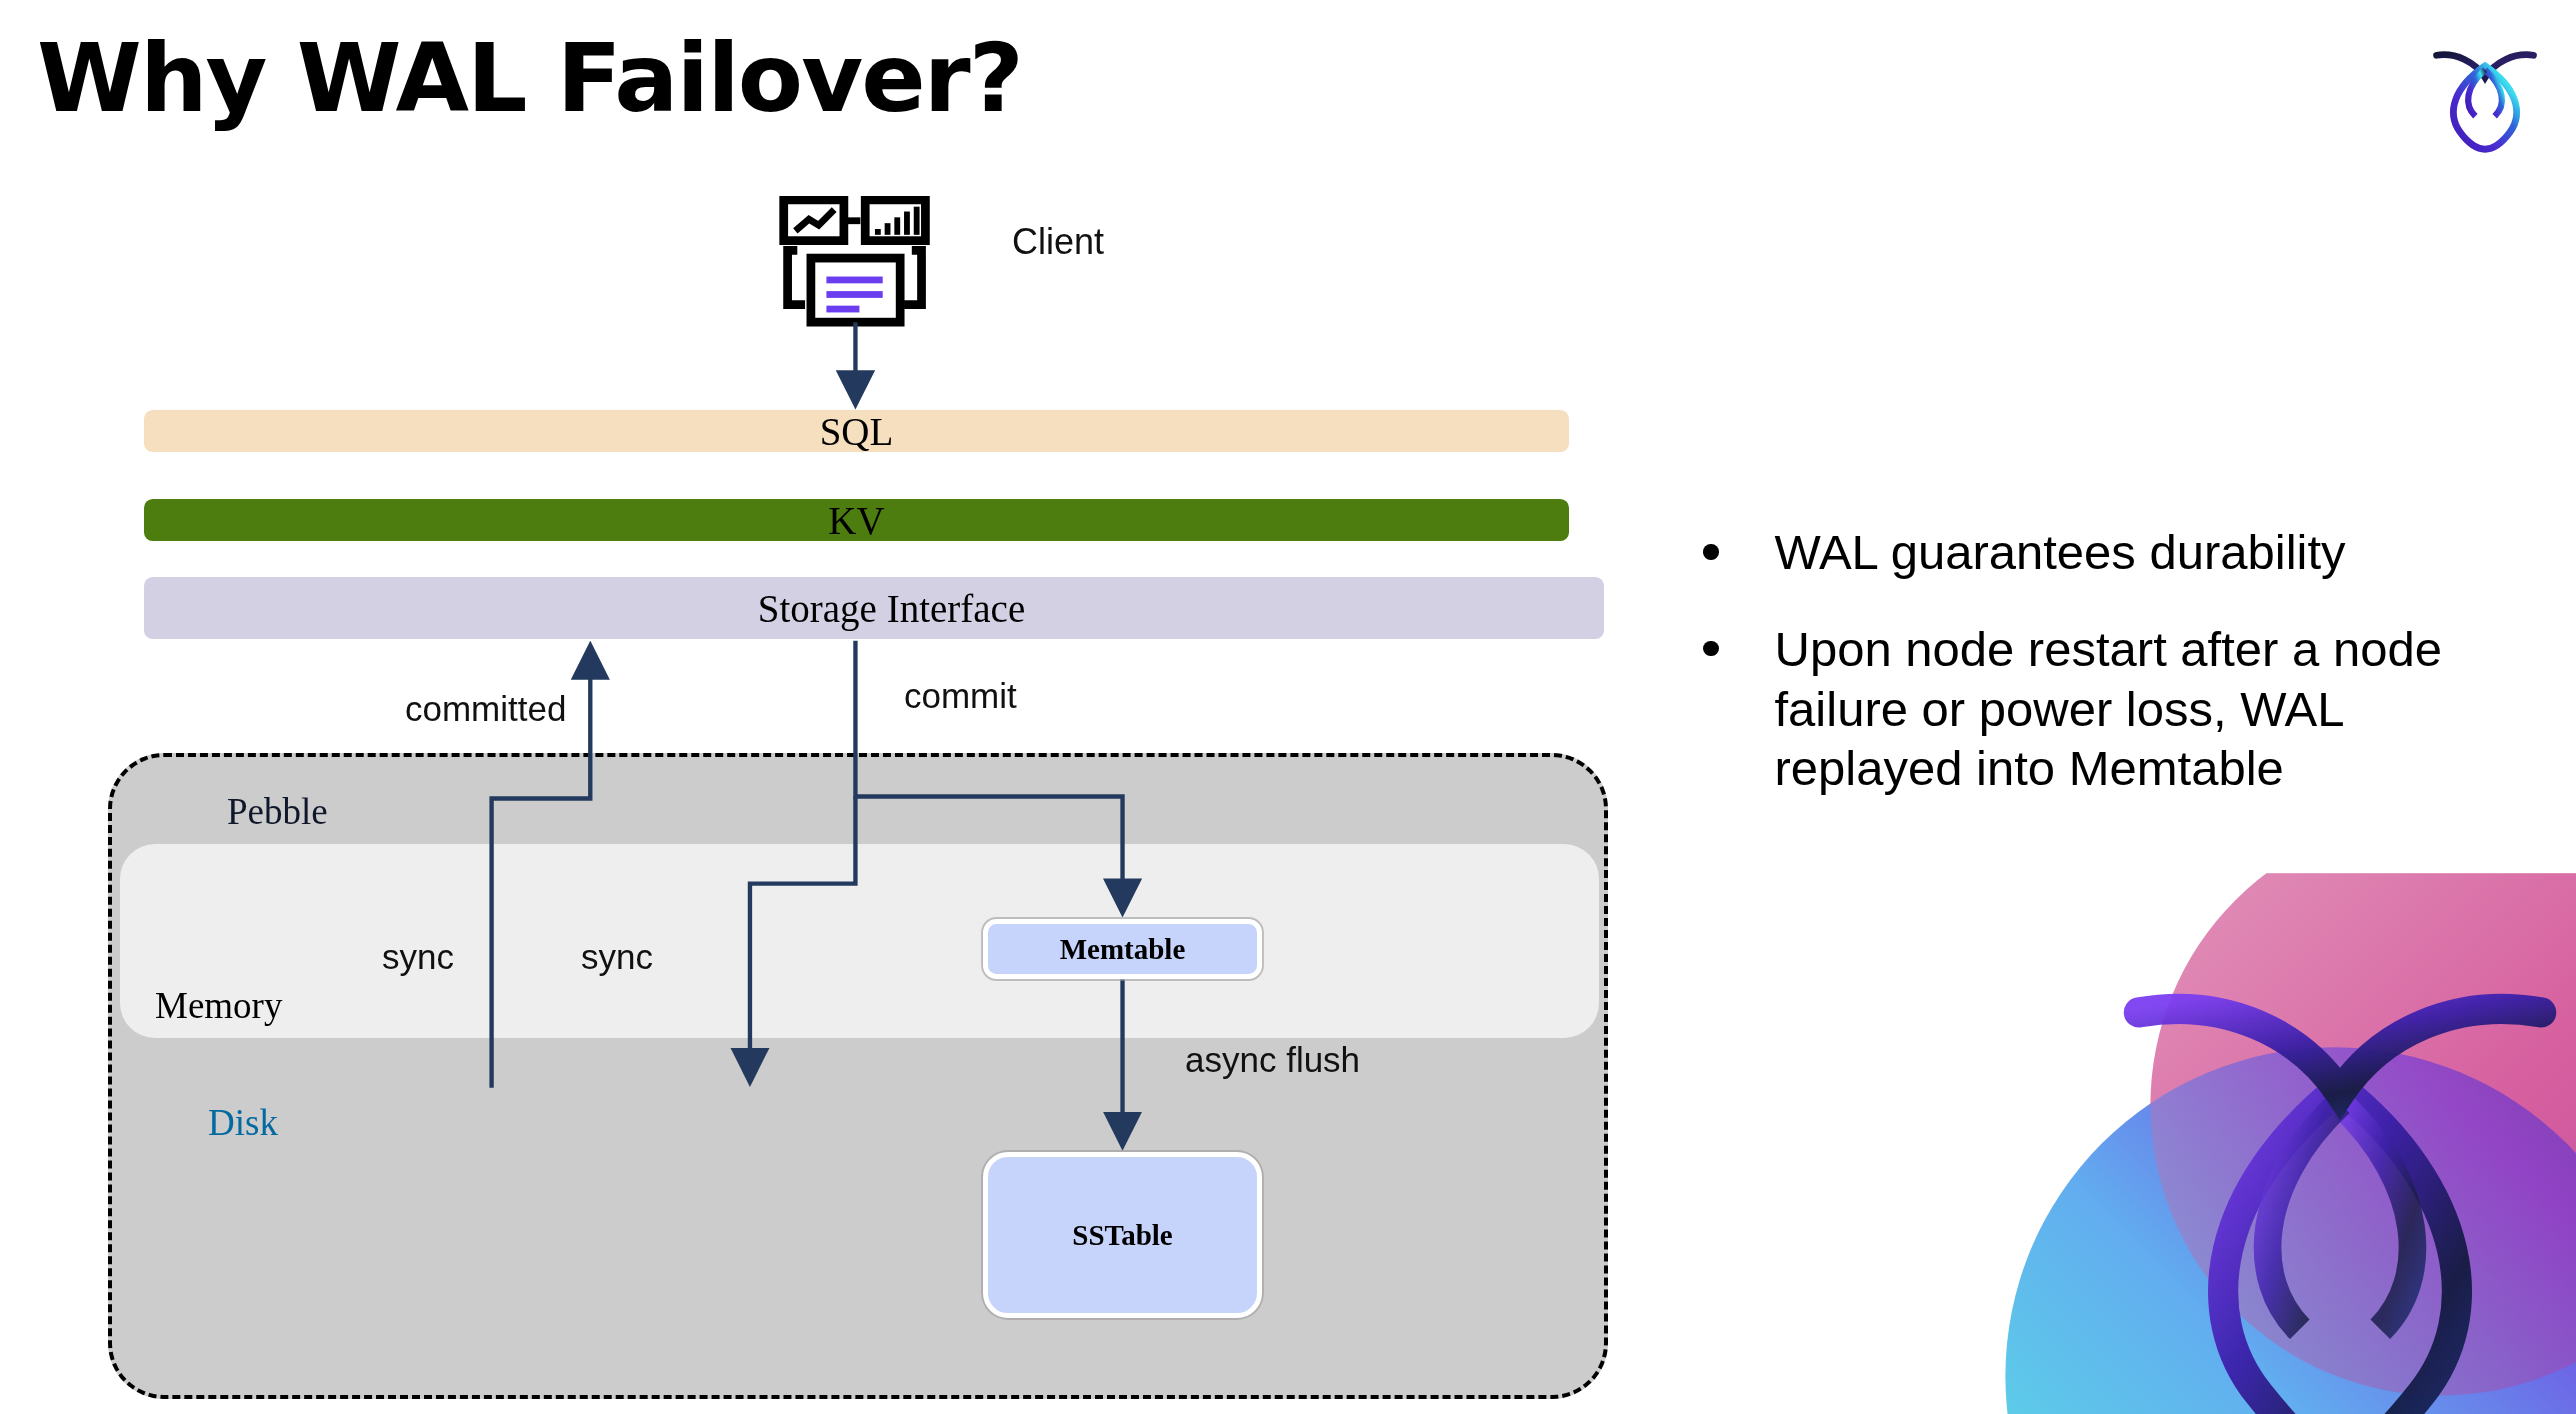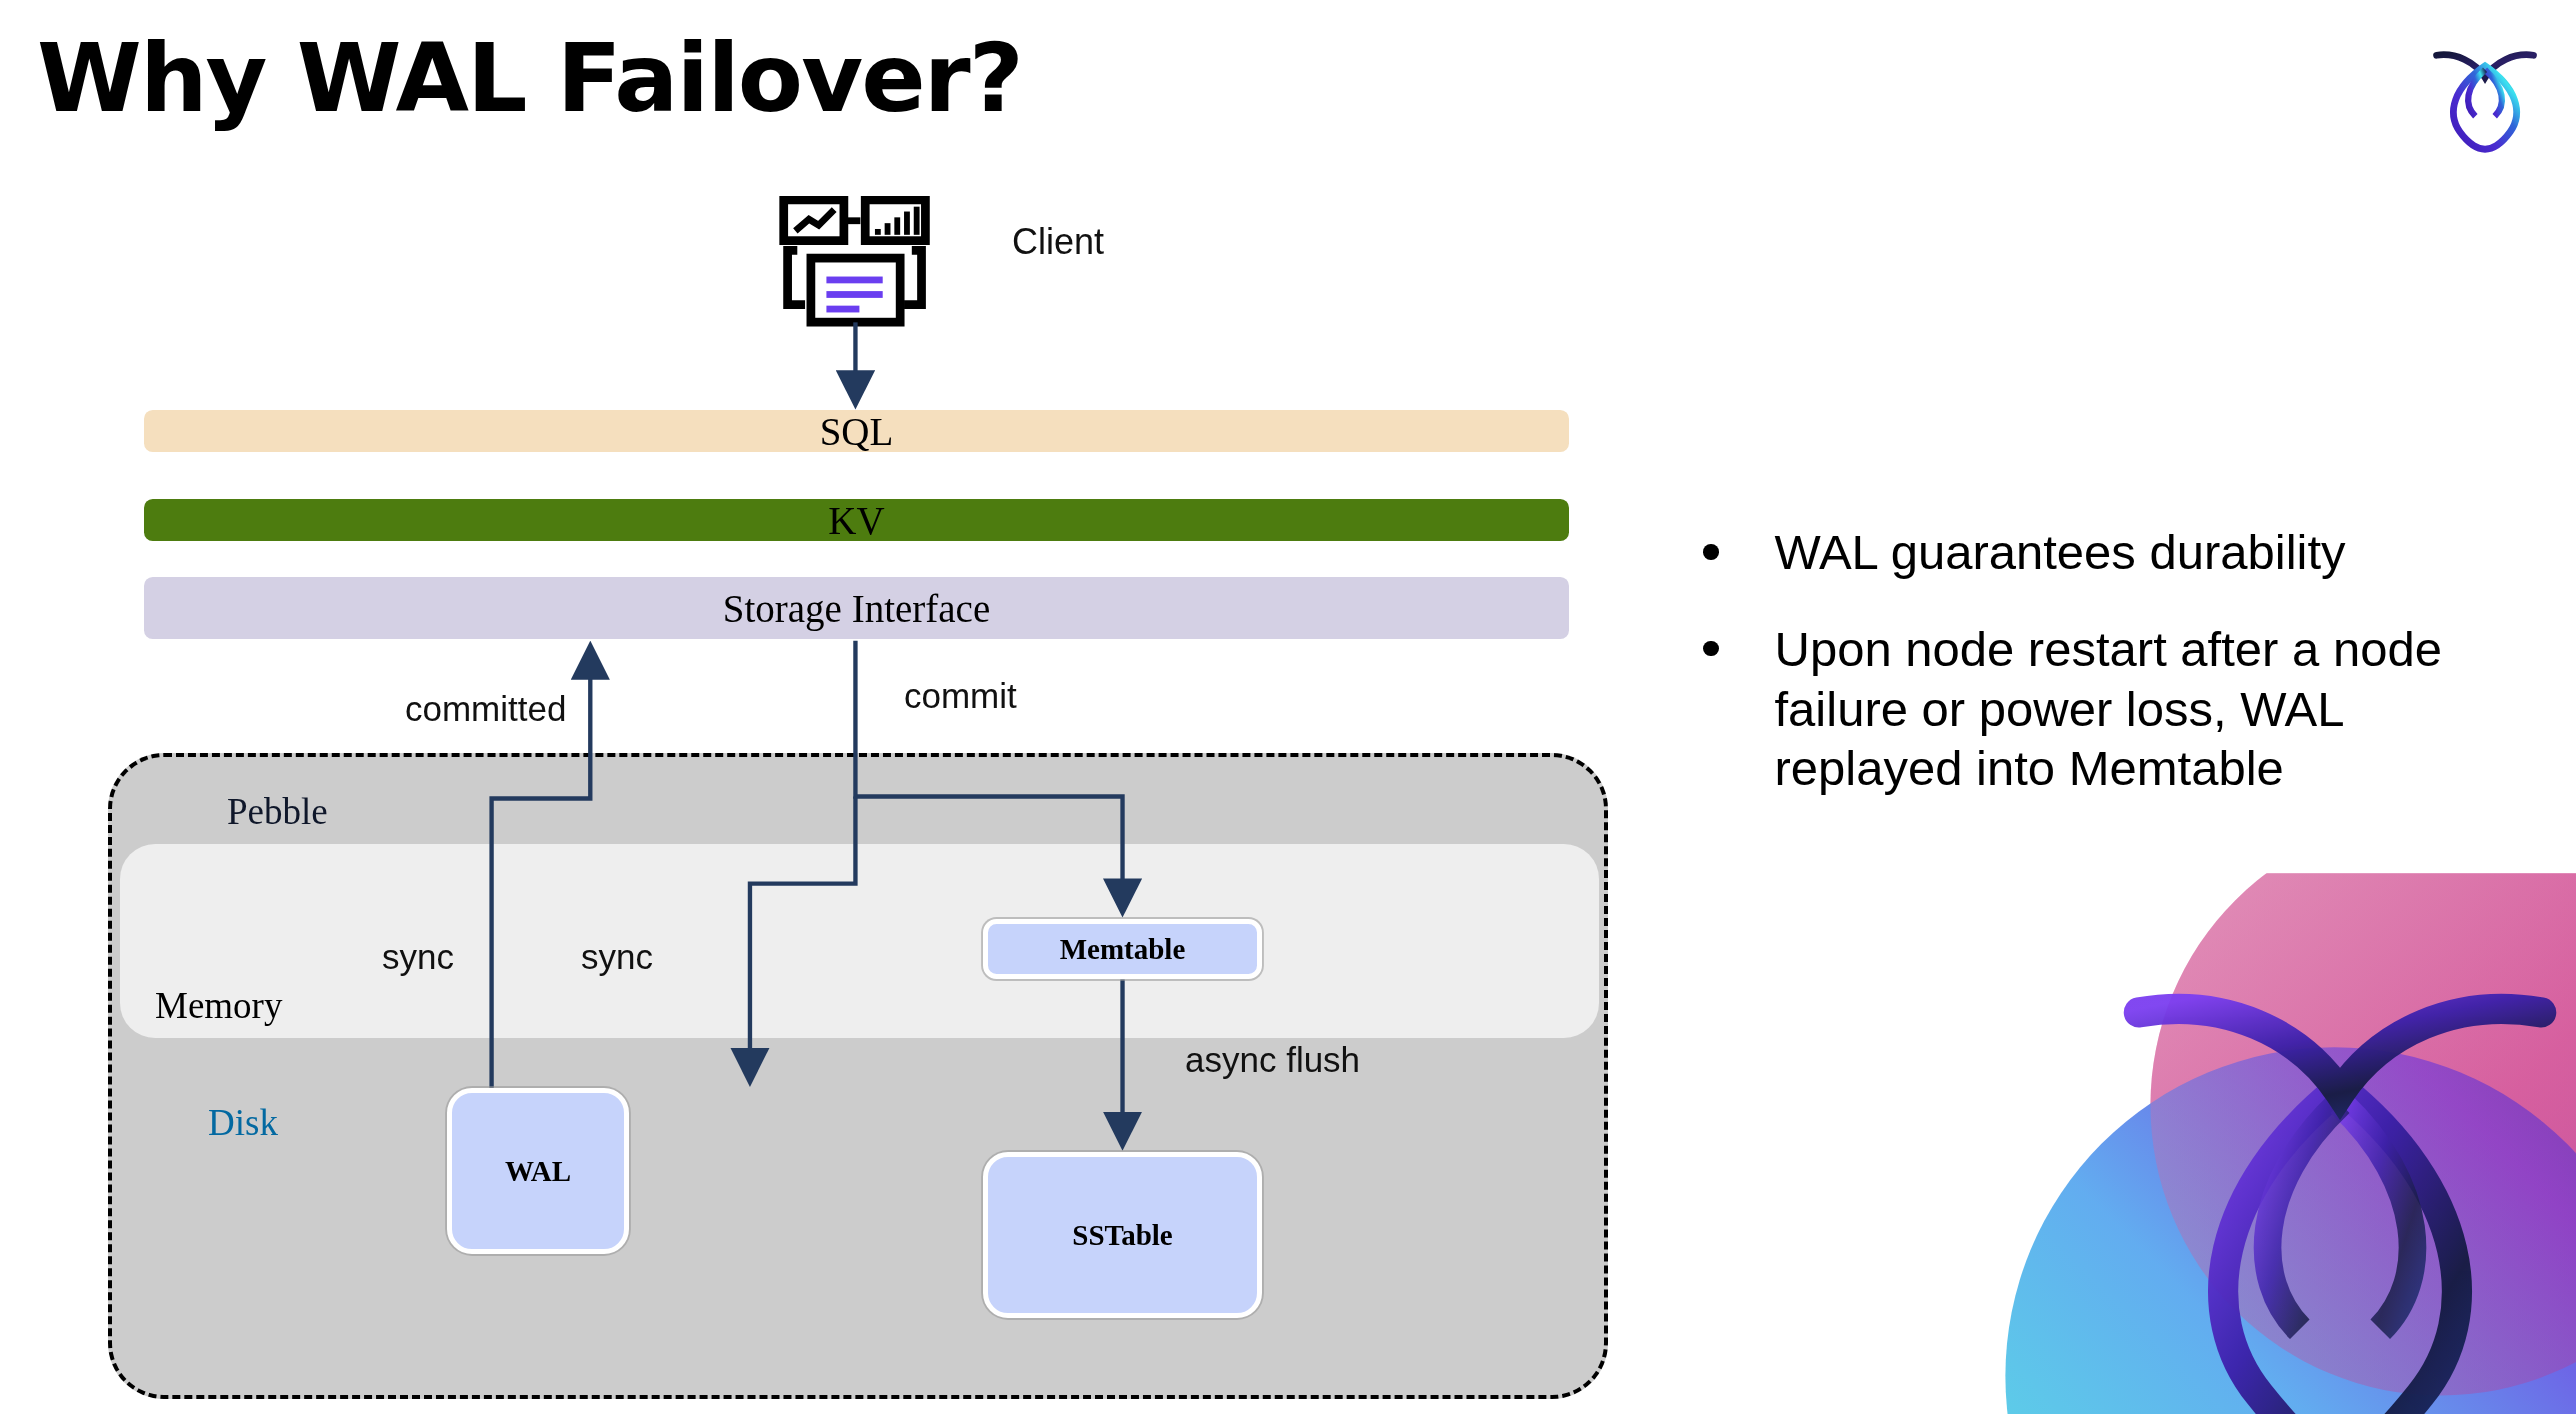--- a/index.html
+++ b/index.html
@@ -76,21 +76,21 @@
     border-radius: 8.7px;
     display: flex;
     align-items: center;
     justify-content: center;
     font-family: "Liberation Serif", serif;
     font-size: 39px;
     color: #000000;
   }
   #bar-sql { top: 410px; }
   #bar-kv  { top: 499px; }
-  #bar-si  { top: 577px; height: 62px; }
+  #bar-si  { top: 577px; height: 62px; padding-left: 35px; }
 
   
   #pebble {
     position: absolute;
     left: 108px;
     top: 753px;
     width: 1500px;
     height: 646px;
     border: 4.8px dashed #000000;
     border-radius: 56px;
@@ -301,23 +301,20 @@
 
       <path d="M508 1124 L508 825 L610 825 L610 670" marker-end="url(#arrowhead)"></path>
 
       <line x1="1160" y1="1012" x2="1160" y2="1181" marker-end="url(#arrowhead)"></line>
     </g>
   </svg>
 
   <div id="node-memtable" class="node-box">
     <span>Memtable</span>
   </div>
-  <div id="node-wal" class="node-box">
-    <span>WAL</span>
-  </div>
   <div id="node-sstable" class="node-box">
     <span>SSTable</span>
   </div>
 
   <div id="lbl-committed" class="edge-label">committed</div>
   <div id="lbl-commit" class="edge-label">commit</div>
   <div id="lbl-sync-1" class="edge-label">sync</div>
   <div id="lbl-sync-2" class="edge-label">sync</div>
   <div id="lbl-asyncflush" class="edge-label">async flush</div>
 

